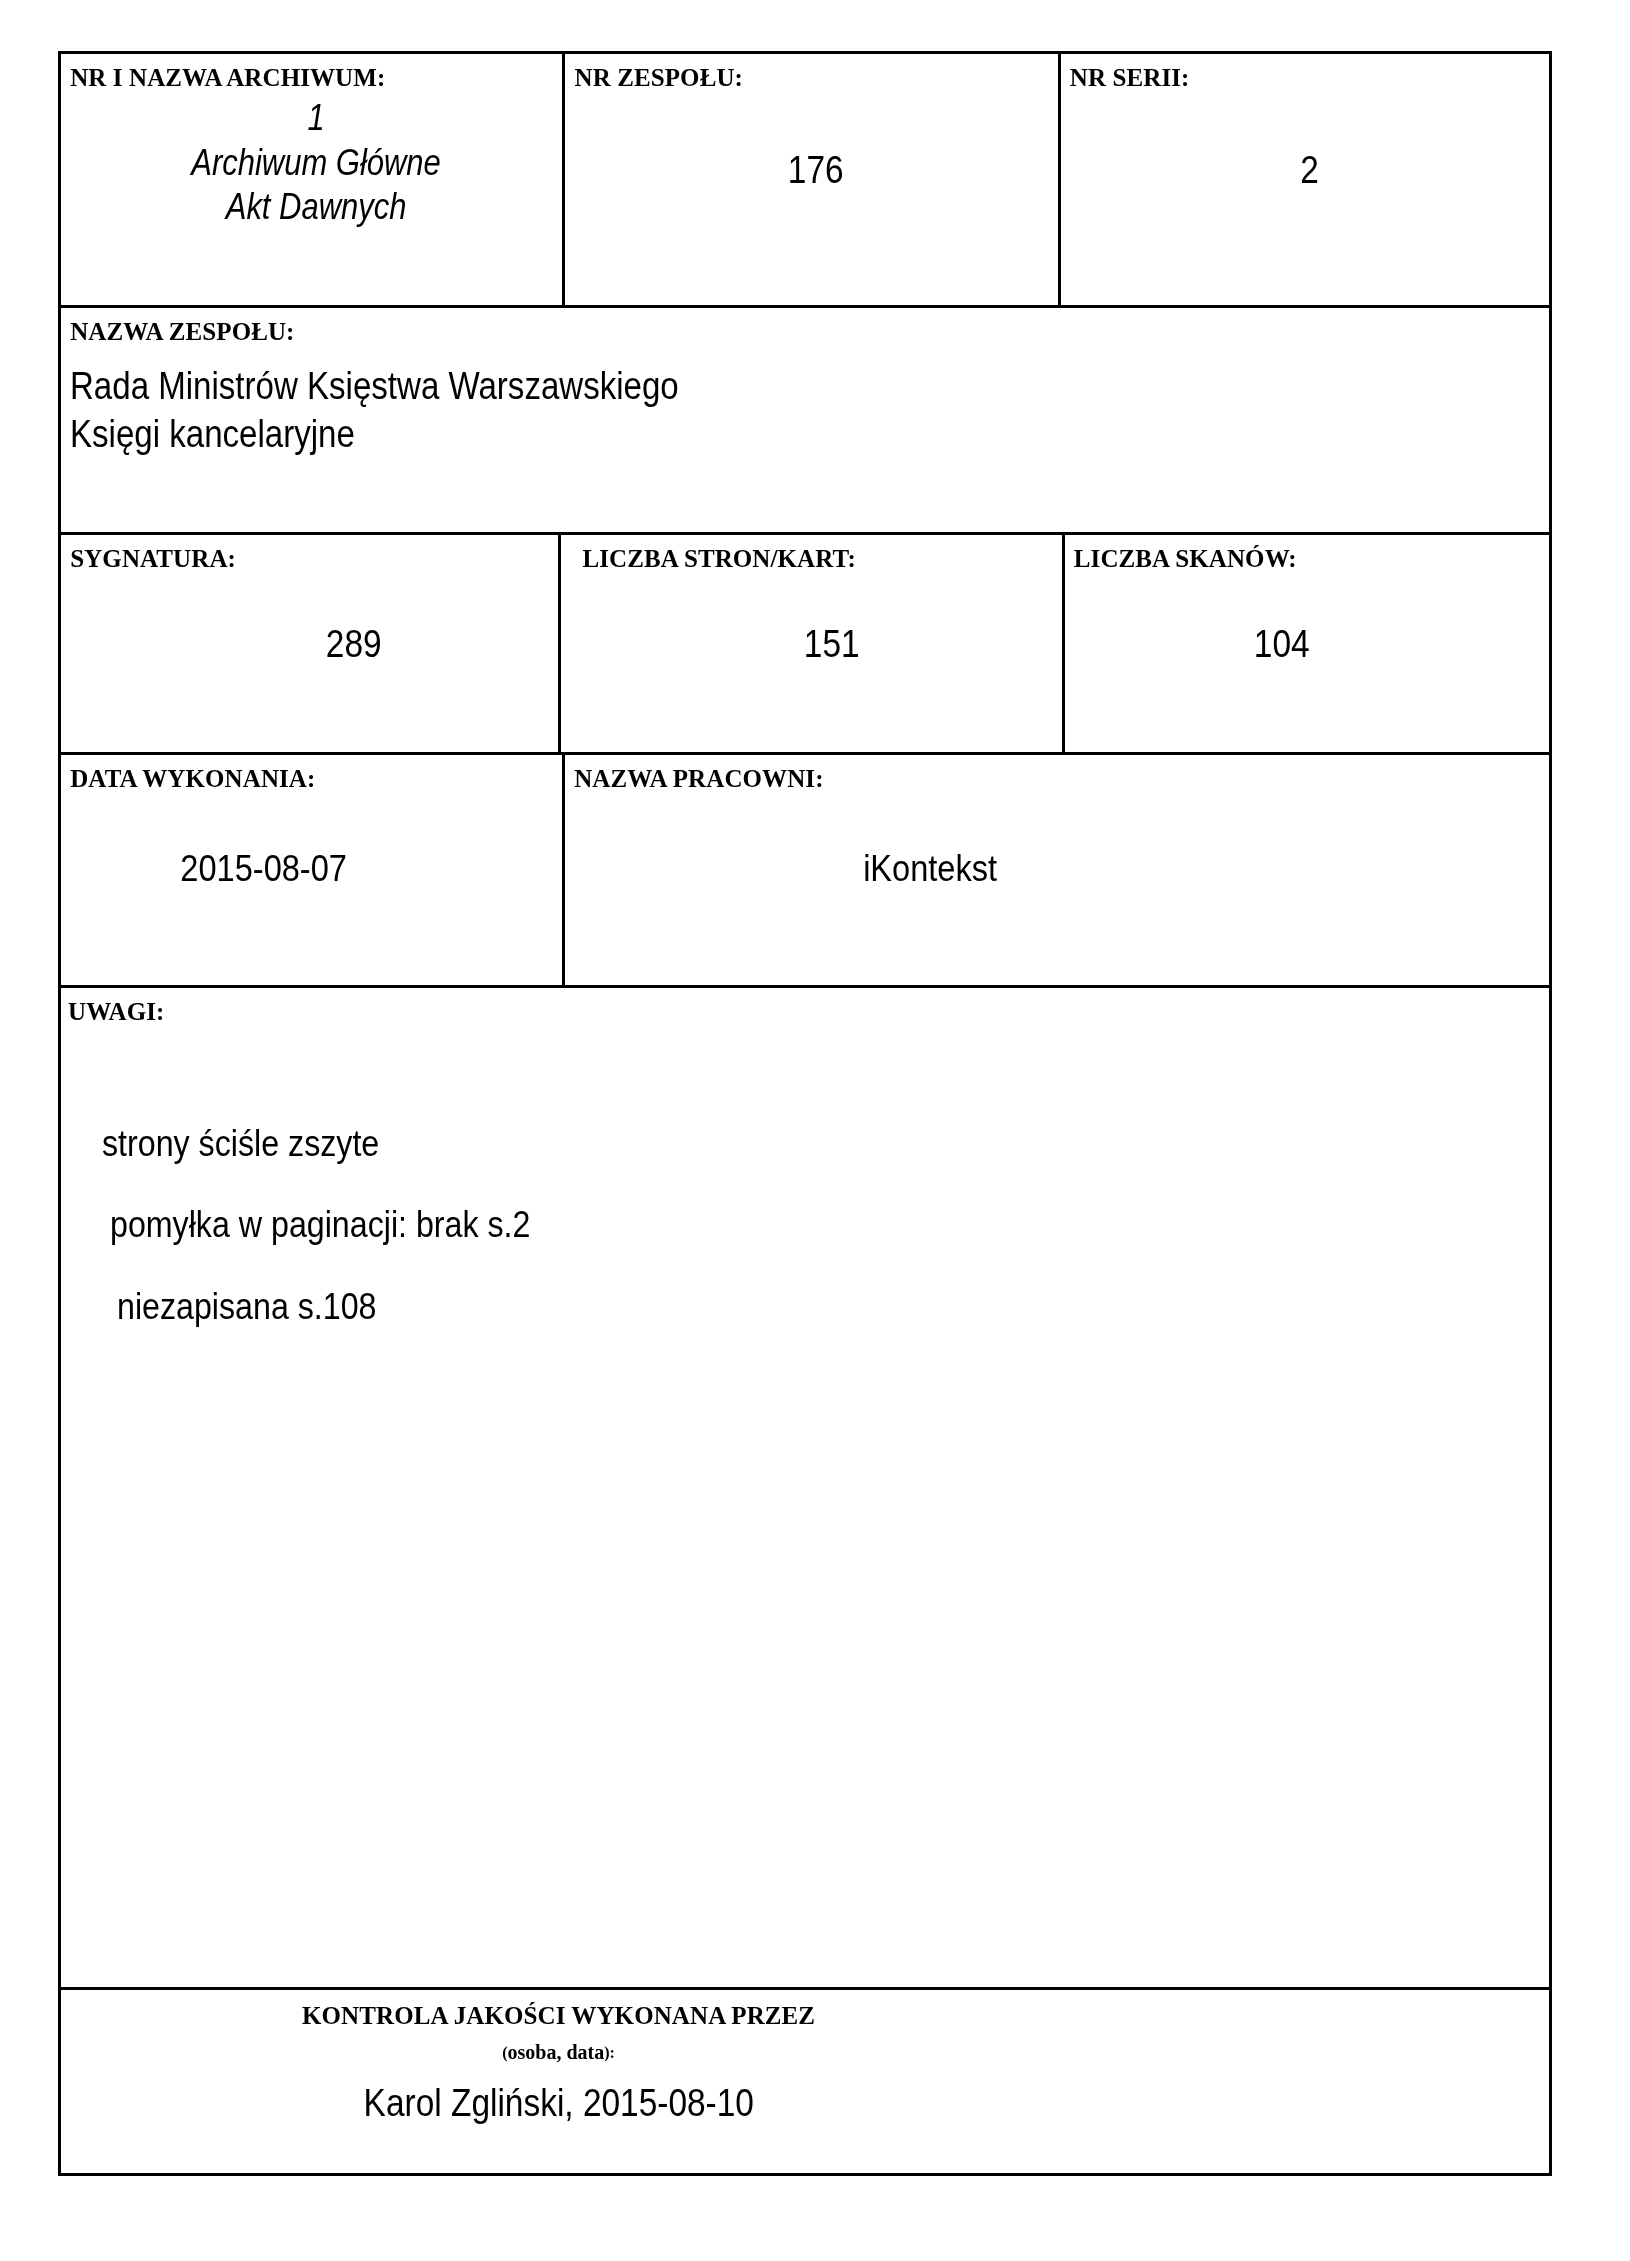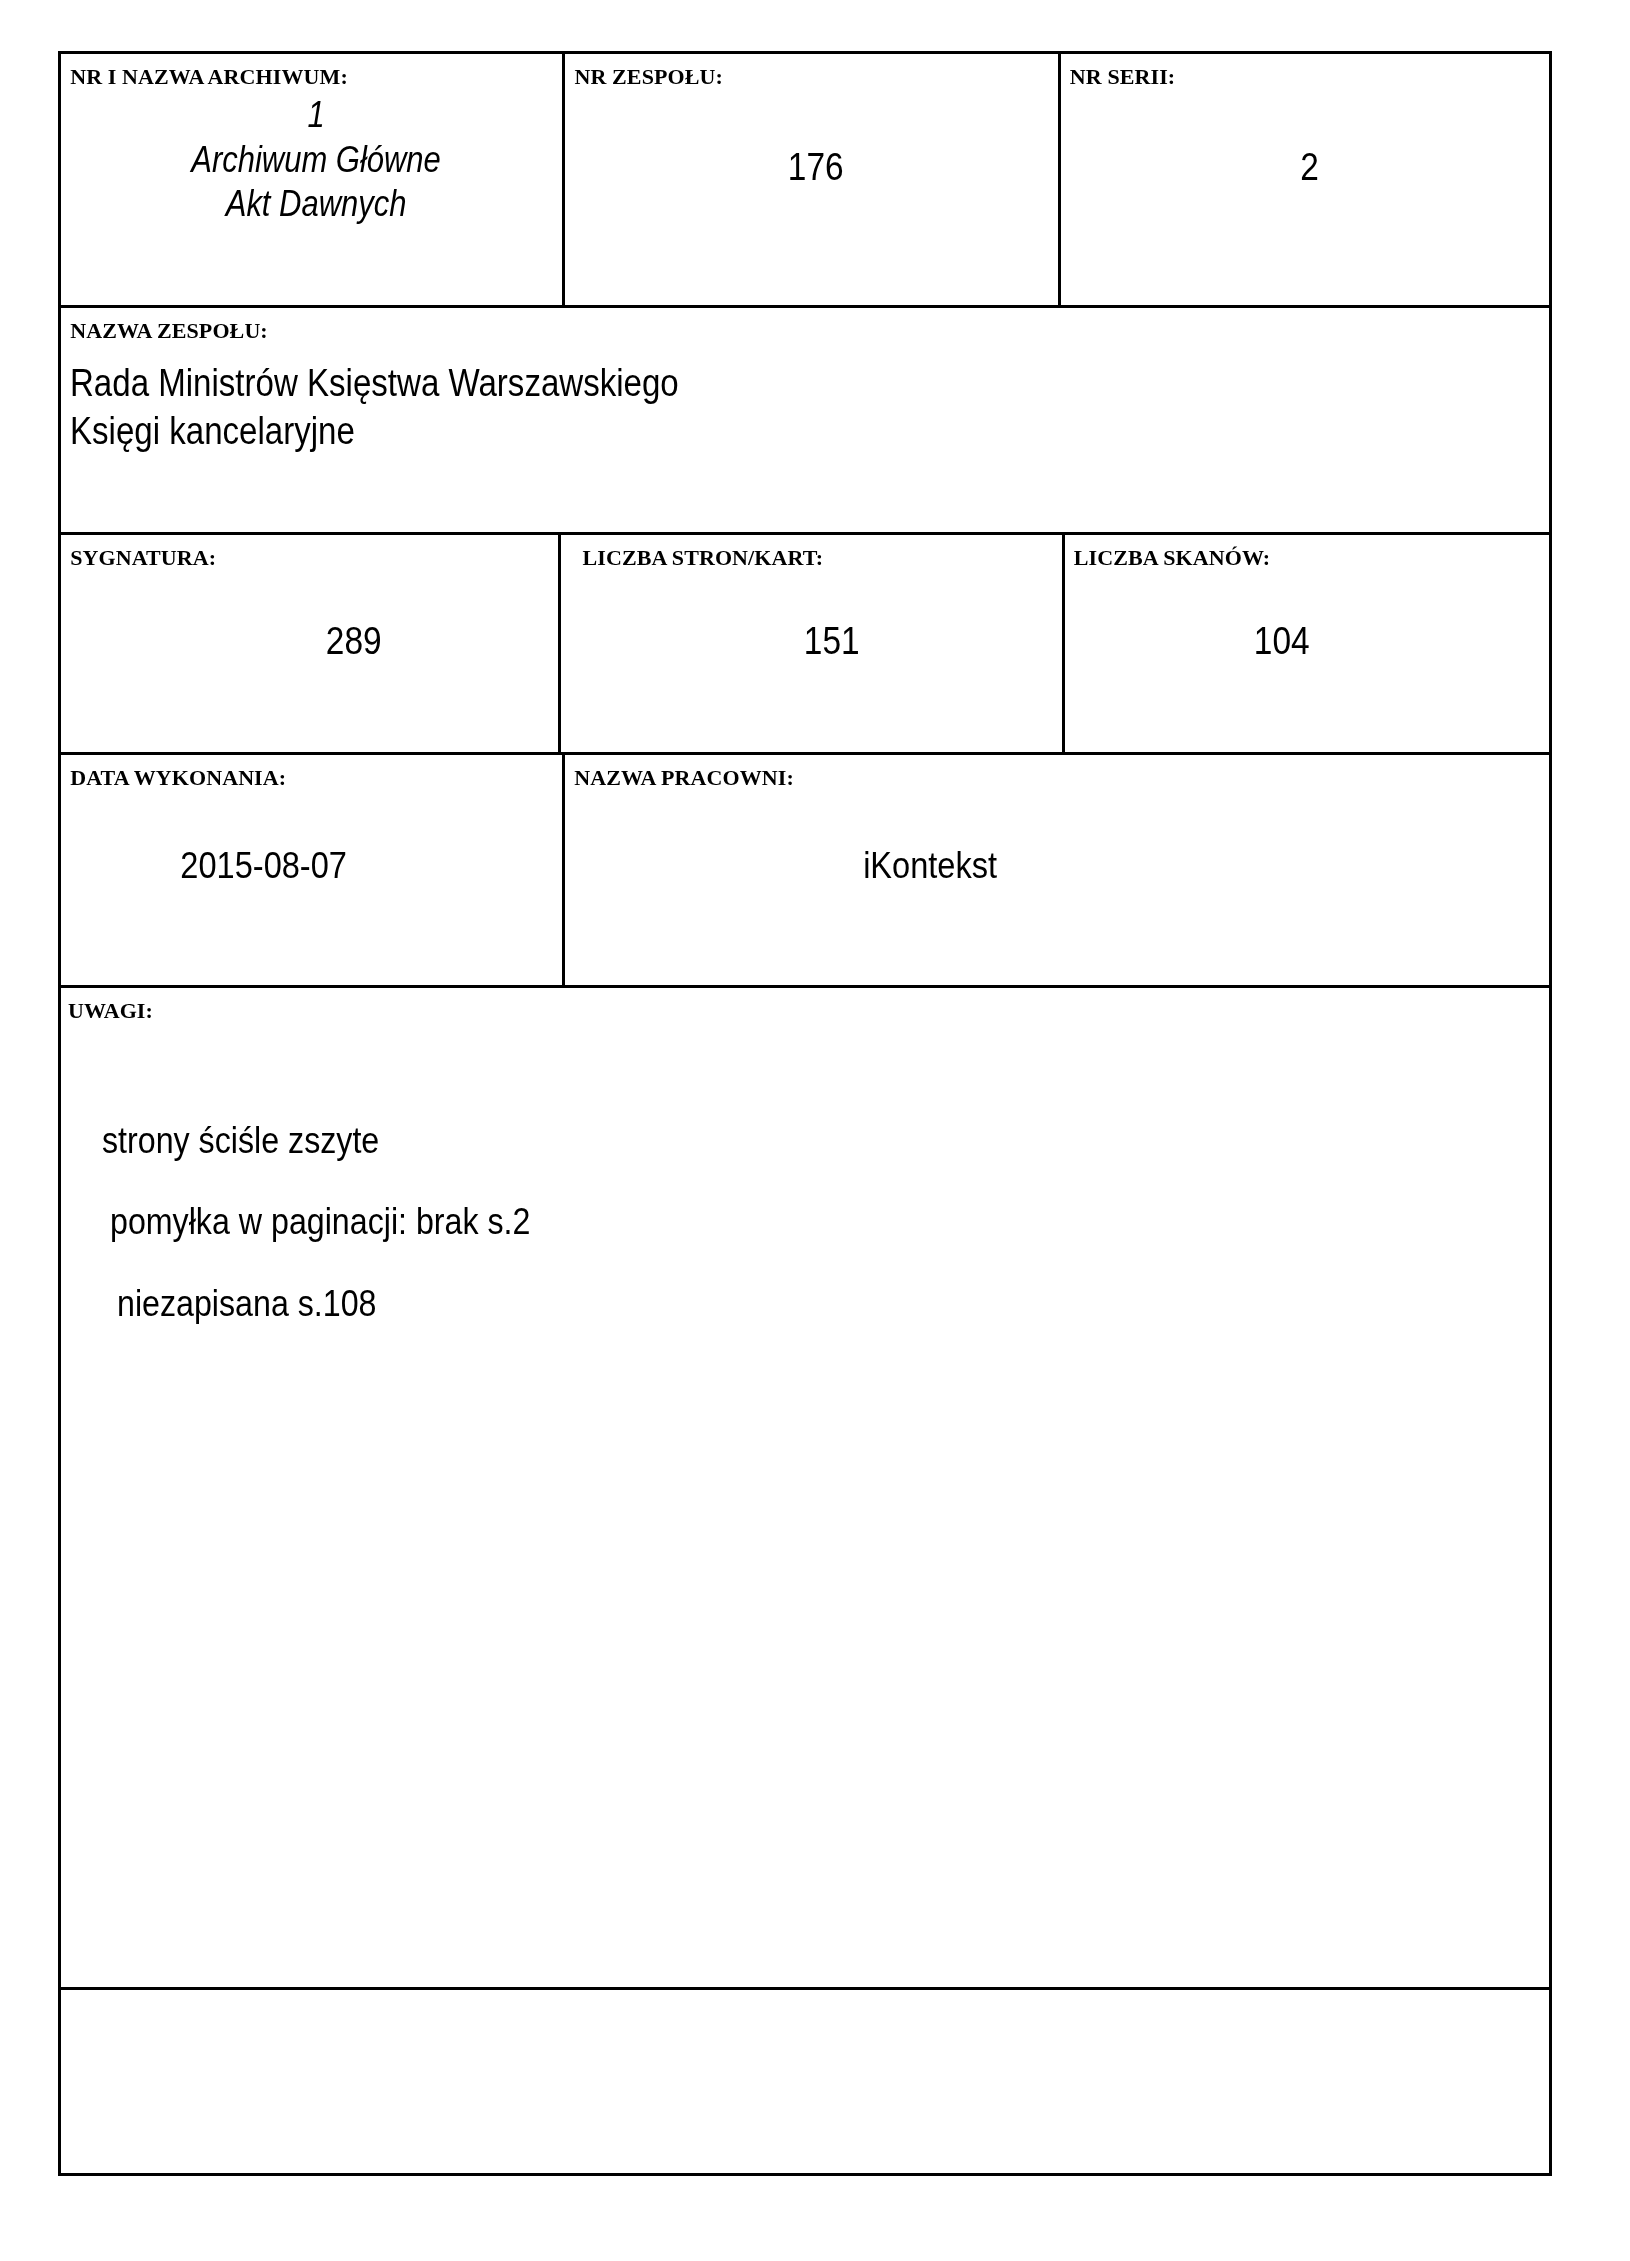--- a/index.html
+++ b/index.html
@@ -43,21 +43,21 @@
     border-right: 3.3px solid #000;
     padding: 10.5px 0 0 9.2px;
   }
   .cell:last-child { border-right: none; }
   .cell.noborder { border-right: none; }
 
   
   .label {
     font-family: "Liberation Serif", "DejaVu Serif", serif;
     font-weight: bold;
-    font-size: 22px;
+    font-size: 25px;
     letter-spacing: 0.1px;
     line-height: 1.05;
     white-space: nowrap;
   }
   .label.center {
     text-align: center;
     display: block;
   }
   .label-sub {
     font-family: "Liberation Serif", "DejaVu Serif", serif;
@@ -276,16 +276,23 @@
         <span class="note i1">strony ściśle zszyte</span>
         <span class="note i2">pomyłka w paginacji: brak s.2</span>
         <span class="note i3">niezapisana s.108</span>
       </div>
     </div>
   </div>
 
   <div class="row r6">
 
 
+    <div class="cell c2">
+      <span class="label center">KONTROLA JAKOŚCI WYKONANA PRZEZ</span>
+      <span class="label-sub"><span class="paren">(</span><span>osoba, data</span><span class="paren">):</span></span>
+      <span class="qc-name">
+        <span class="value ctr">Karol Zgliński, 2015-08-10</span>
+      </span>
+    </div>
   </div>
 
 </div>
 
 
 </body></html>

